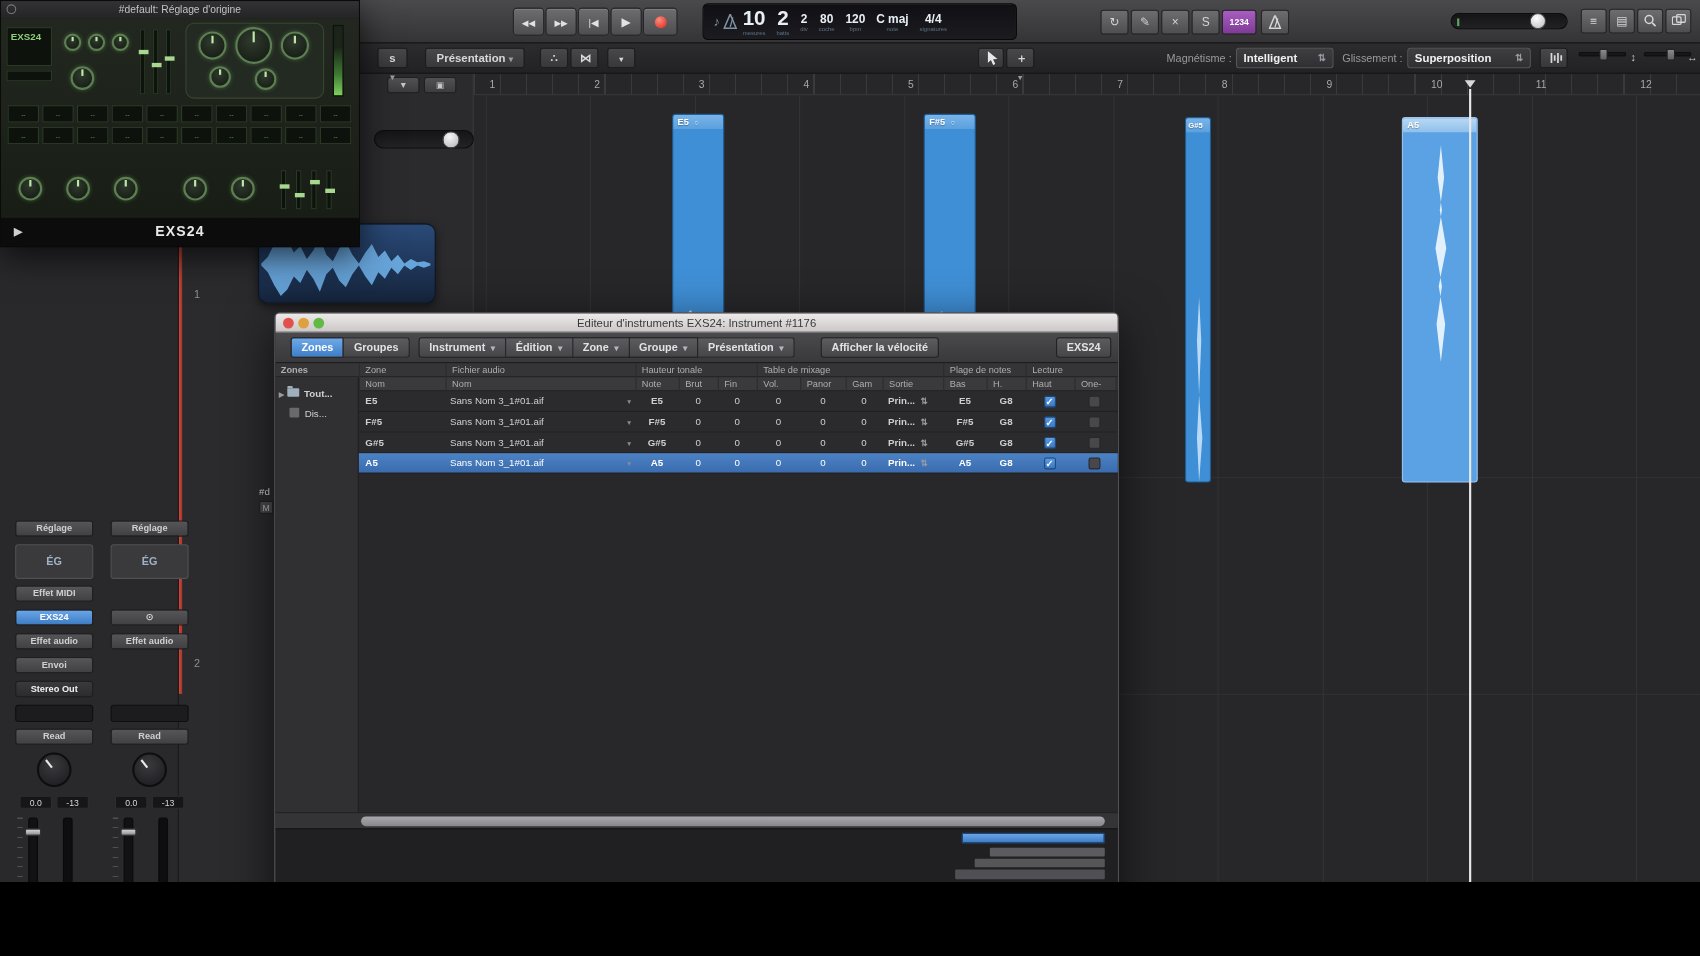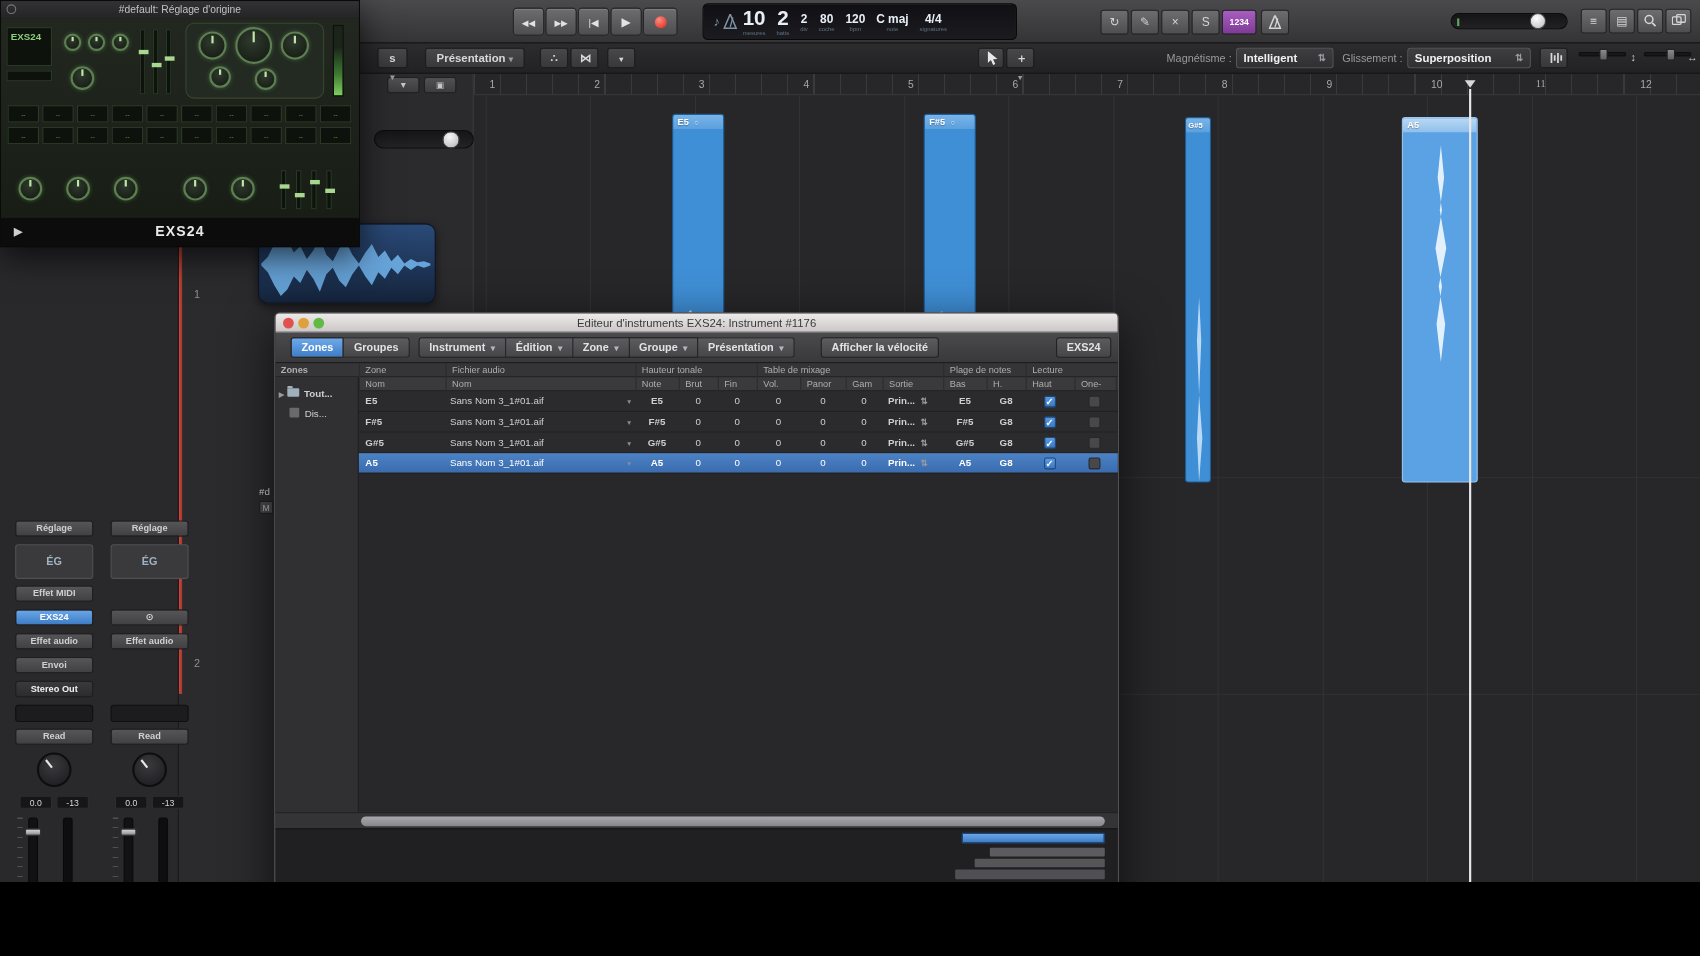--- a/index.html
+++ b/index.html
@@ -254,21 +254,21 @@
       <div class="bar-num" style="left: 14.5px;">1</div>
       <div class="bar-num" style="left: 111px;">2</div>
       <div class="bar-num" style="left: 207.5px;">3</div>
       <div class="bar-num" style="left: 304px;">4</div>
       <div class="bar-num" style="left: 400.5px;">5</div>
       <div class="bar-num" style="left: 497px;">6</div>
       <div class="bar-num" style="left: 593.5px;">7</div>
       <div class="bar-num" style="left: 690px;">8</div>
       <div class="bar-num" style="left: 786.5px;">9</div>
       <div class="bar-num" style="left: 883px;">10</div>
-      <div class="bar-num" style="left: 979.5px; font-family: Liberation Serif, serif;">11</div>
+      <div class="bar-num" style="left: 979.5px;">11</div>
       <div class="bar-num" style="left: 1076px; text-align: center;">12</div>
     </div>
   <div class="arrange" id="arrange">
     <div class="lane-sep" style="top:352px;"></div>
     <div class="lane-sep" style="top:552px;"></div>
 
     <div class="region" style="left:183px;top:17px;width:48px;height:200px;">
       <div class="hd"><span>E5</span><span class="o">○</span></div>
       <svg width="48" height="22" viewBox="0 0 48 22">
           <path d="M0,22 L4,20 8,14 12,8 16,4 20,10 24,16 28,12 32,18 36,15 40,19 44,17 48,20 48,22 Z" fill="#cfe6fa" opacity=".9"></path>

